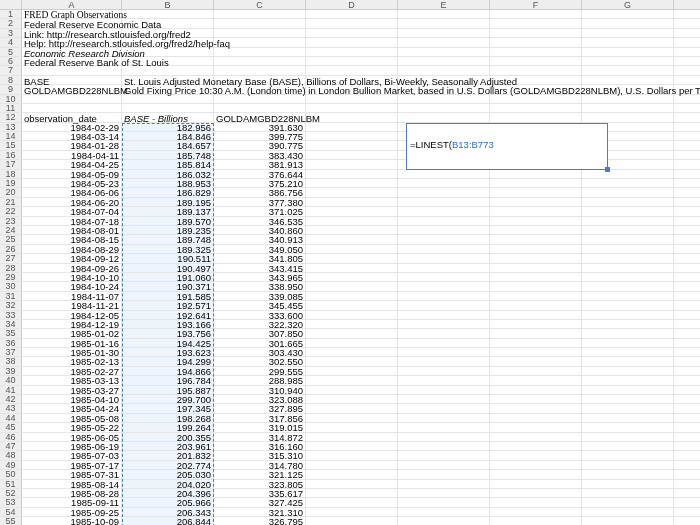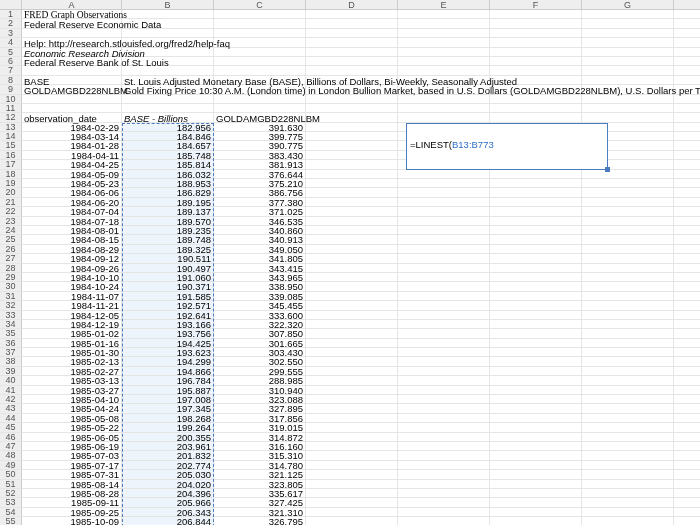--- a/index.html
+++ b/index.html
@@ -395,21 +395,21 @@
       <div class="cell right">1985-03-27</div>
       <div class="cell right sel">195.887</div>
       <div class="cell right">310.940</div>
       <div class="cell"></div>
       <div class="cell"></div>
       <div class="cell"></div>
       <div class="cell"></div>
       <div class="cell"></div>
       <div class="rowhdr">42</div>
       <div class="cell right">1985-04-10</div>
-      <div class="cell right sel">197.008</div>
+      <div class="cell right sel">299.700</div>
       <div class="cell right">323.088</div>
       <div class="cell"></div>
       <div class="cell"></div>
       <div class="cell"></div>
       <div class="cell"></div>
       <div class="cell"></div>
       <div class="rowhdr">43</div>
       <div class="cell right">1985-04-24</div>
       <div class="cell right sel">197.345</div>
       <div class="cell right">327.895</div>
@@ -523,20 +523,21 @@
       <div class="cell right">326.795</div>
       <div class="cell"></div>
       <div class="cell"></div>
       <div class="cell"></div>
       <div class="cell"></div>
       <div class="cell"></div>
     </div>
 
   <div class="span" id="s1" style="left: 24px; top: 10px; font-family: Liberation Serif, serif;">FRED Graph Observations</div>
   <div class="span" id="s2" style="left: 24px; top: 19.4px;">Federal Reserve Economic Data</div>
+  <div class="span" id="s3" style="left: 24px; top: 28.8px;">Link: http://research.stlouisfed.org/fred2</div>
   <div class="span" id="s4" style="left: 24px; top: 38.2px;">Help: http://research.stlouisfed.org/fred2/help-faq</div>
   <div class="span" id="s5" style="left: 24px; top: 47.6px; font-style: italic;">Economic Research Division</div>
   <div class="span" id="s6" style="left: 24px; top: 57px;">Federal Reserve Bank of St. Louis</div>
   <div class="span" id="s8a" style="left: 24px; top: 75.8px;">BASE</div>
   <div class="span" id="s8b" style="left: 124px; top: 75.8px;">St. Louis Adjusted Monetary Base (BASE), Billions of Dollars, Bi-Weekly, Seasonally Adjusted</div>
   <div class="span" id="s9a" style="left: 24px; top: 85.2px;">GOLDAMGBD228NLBM</div>
   <div class="span" id="s9b" style="left: 124px; top: 85.2px;">Gold Fixing Price 10:30 A.M. (London time) in London Bullion Market, based in U.S. Dollars (GOLDAMGBD228NLBM), U.S. Dollars per Troy Once, Bi-Weekly, Not S</div>
   <div class="span" id="s12a" style="left: 24px; top: 113.4px;">observation_date</div>
   <div class="span" id="s12b" style="left: 124px; top: 113.4px; font-style: italic;">BASE - Billions</div>
   <div class="span" id="s12c" style="left: 216px; top: 113.4px;">GOLDAMGBD228NLBM</div>

